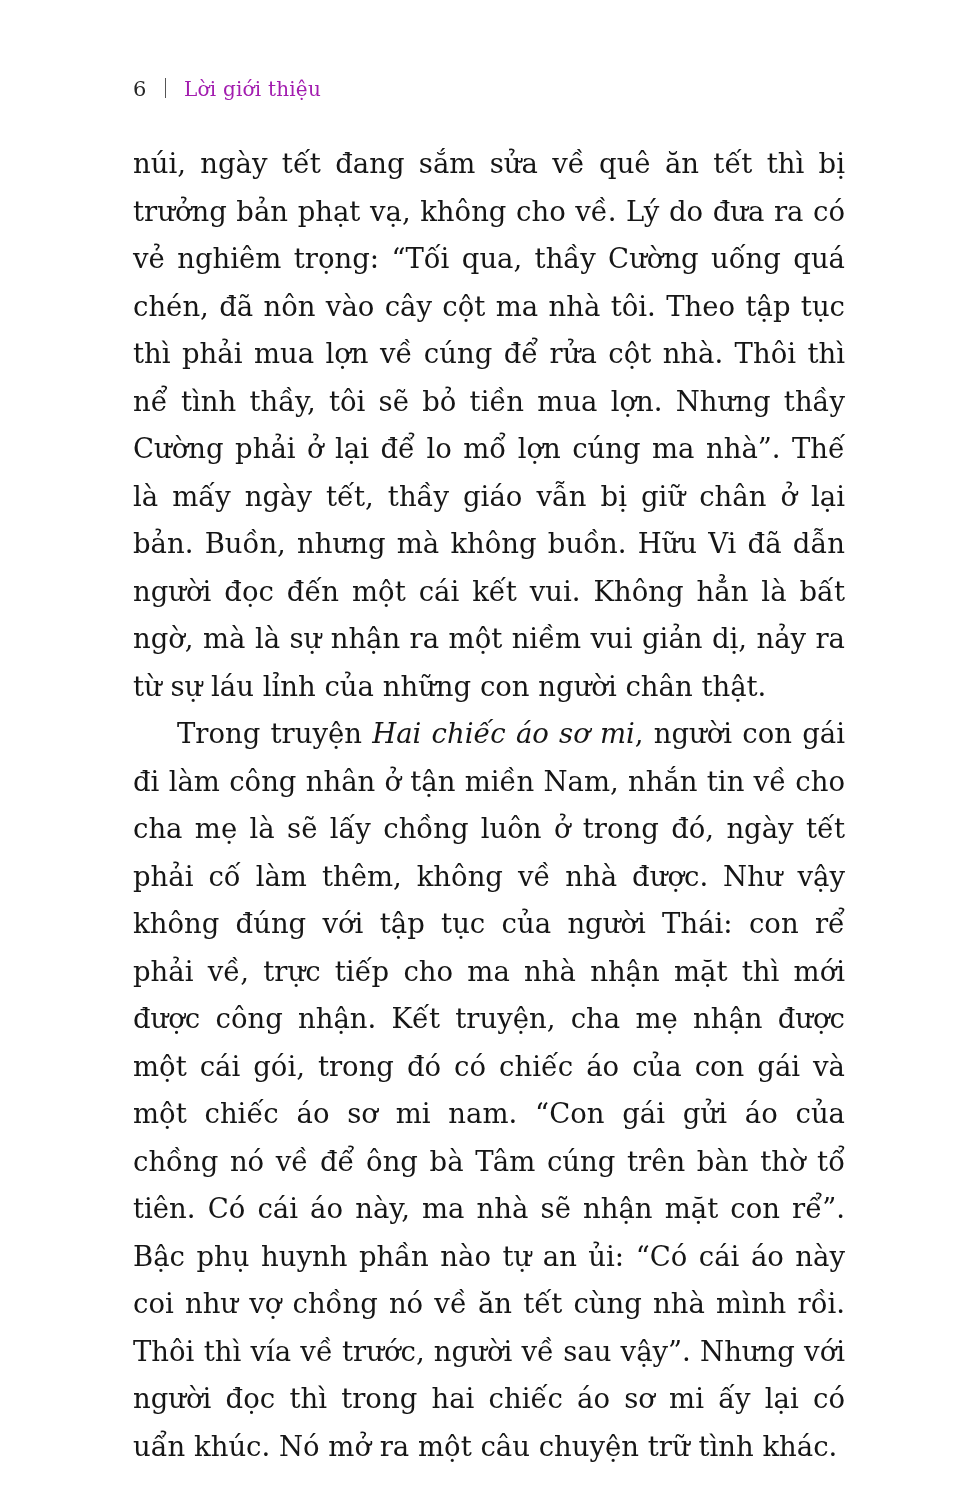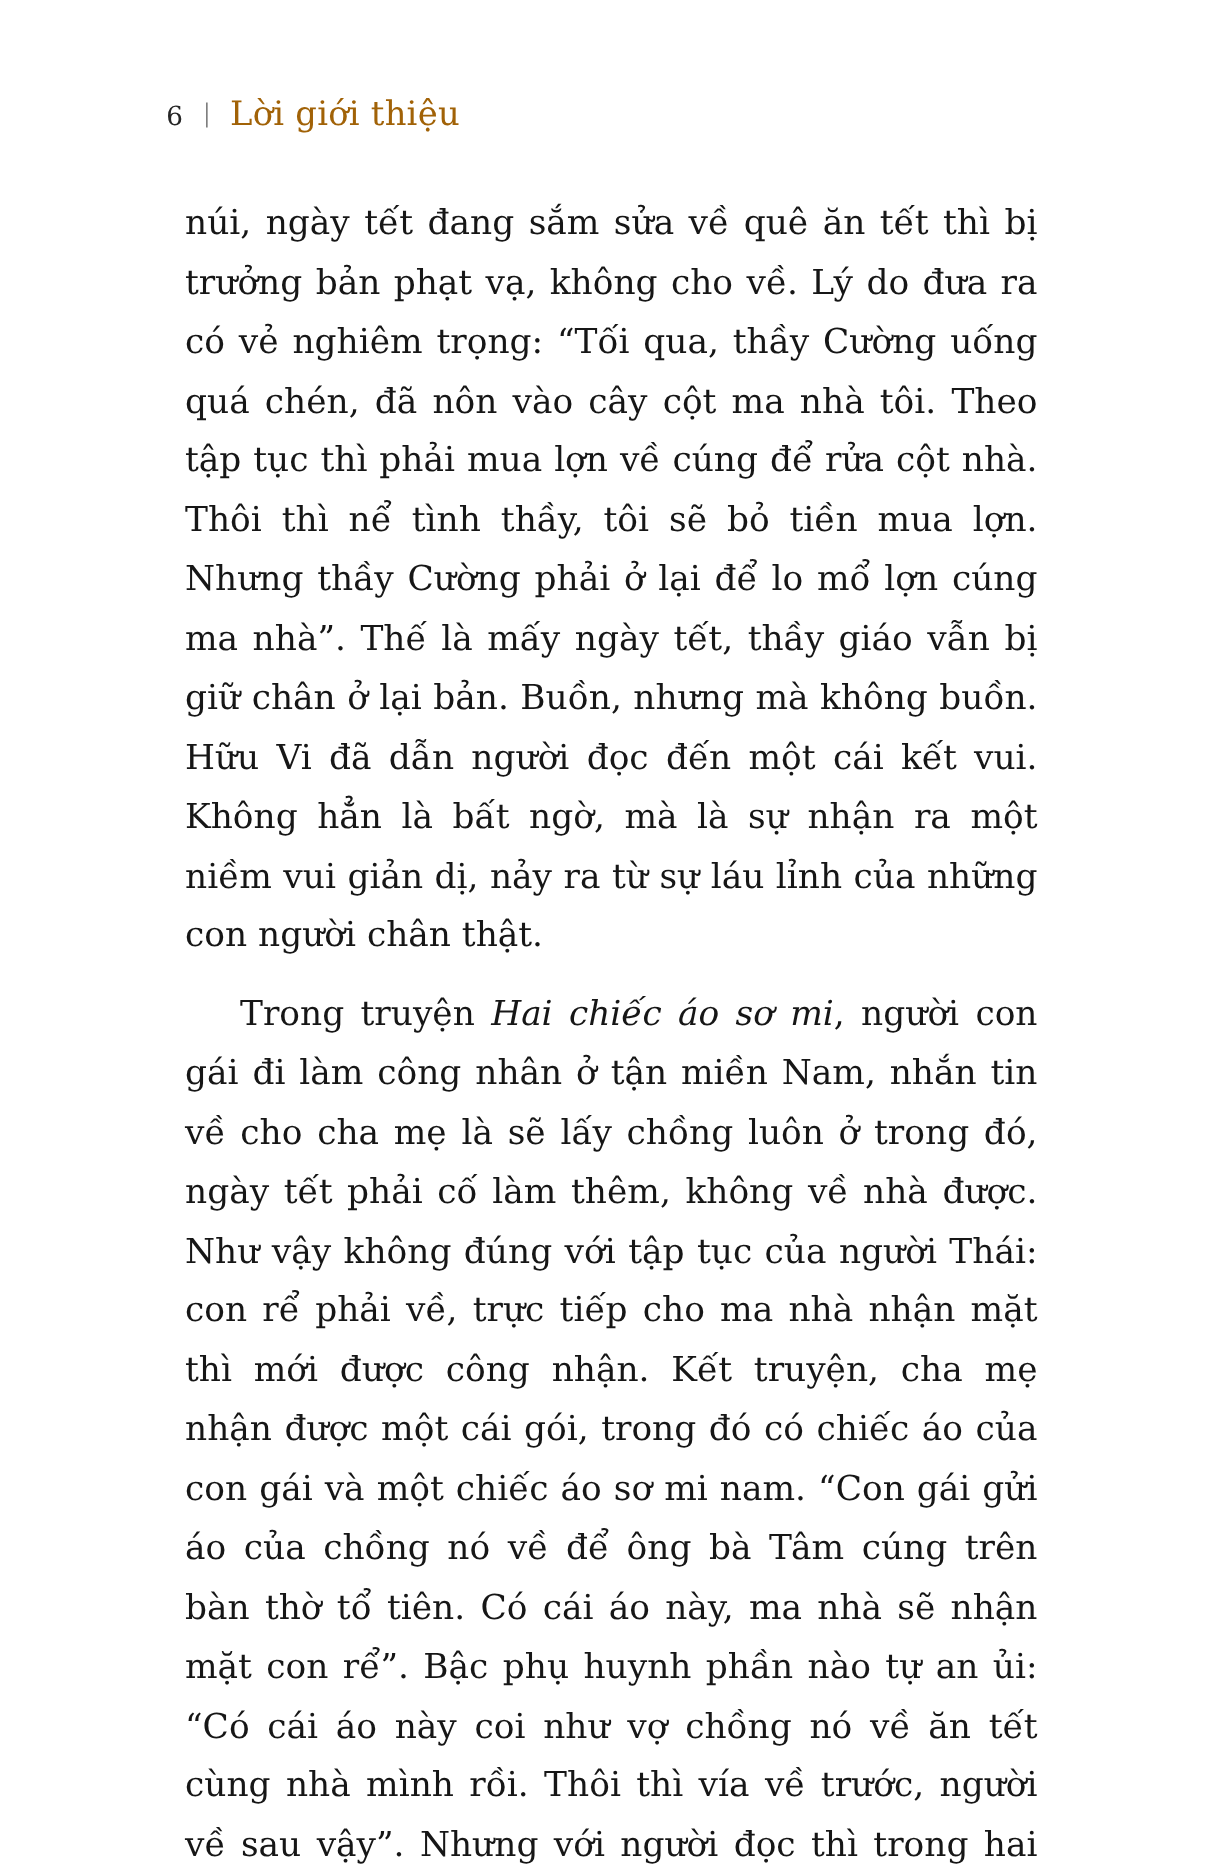--- a/index.html
+++ b/index.html
@@ -43,39 +43,39 @@
   .rule {
     display: inline-block;
     width: 1.5px;
     height: 20px;
     background: #555;
     margin: 0 18px;
     position: relative;
     top: 2px;
   }
   .chapter-title {
-    font-size: 27px;
-    color: #a16207;
+    font-size: 20px;
+    color: #a21caf;
     text-align: right;
   }
   .body-text {
     position: absolute;
     left: 133px;
     top: 140px;
     width: 712px;
     font-family: "DejaVu Serif", serif;
     font-size: 27.5px;
     line-height: 47.5px;
     text-align: justify;
     text-justify: inter-word;
     color: #161616;
     hyphens: none;
   }
   .body-text p {
-    margin: 15px;
+    margin: 0;
   }
   .body-text p.indent {
     text-indent: 44px;
   }
   .body-text em {
   }
 </style>
 </head>
 <body>
 

